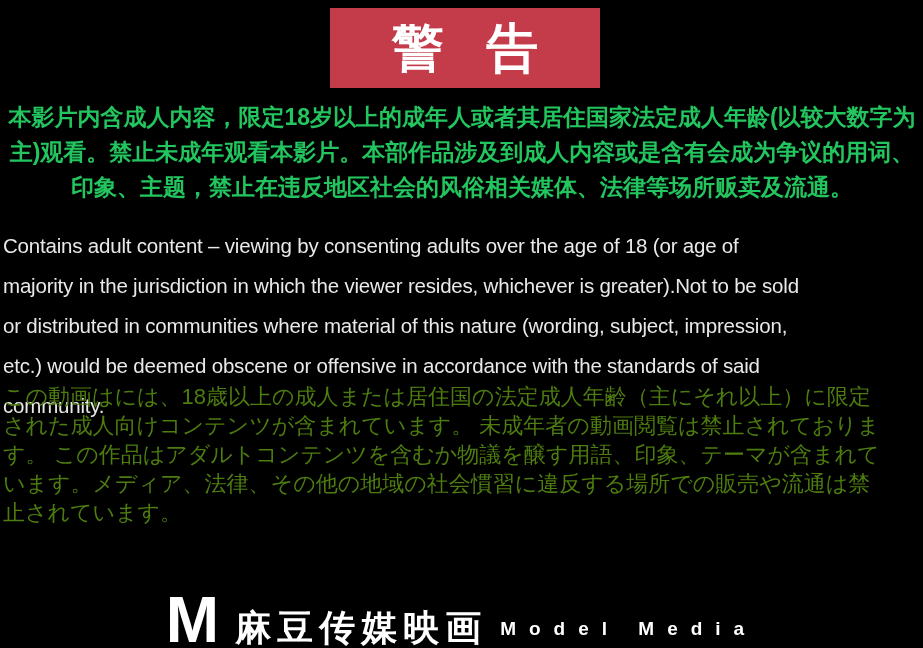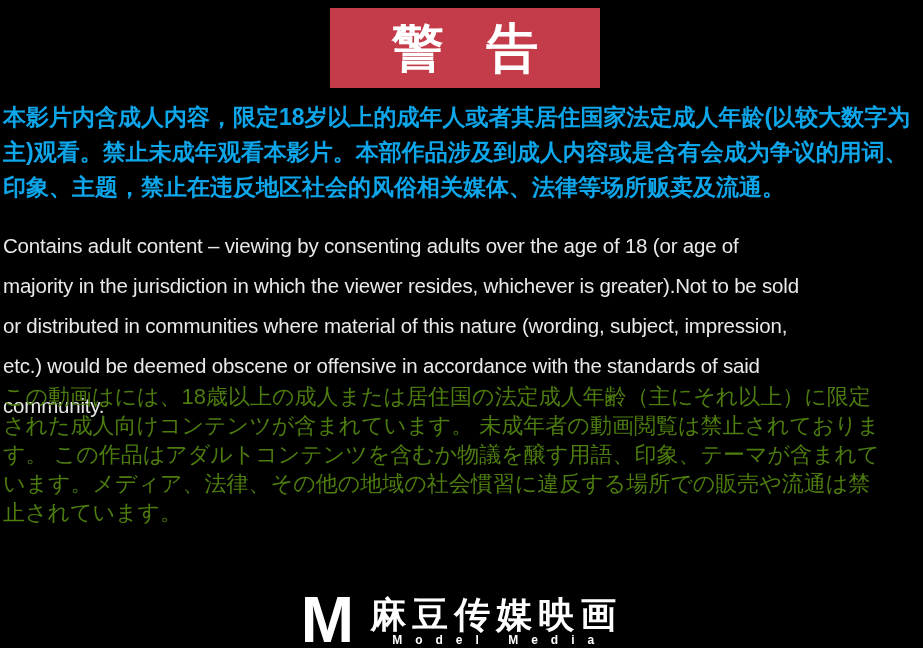--- a/index.html
+++ b/index.html
@@ -36,21 +36,22 @@
     left: 3px;
     width: 918px;
     color: #efefef;
     white-space: pre-line;
   }
   .para-zh {
     top: 100px;
     font-size: 23px;
     font-weight: bold;
     line-height: 35px;
-    color: #0ea5e9;
+    color: #22c55e;
+    text-align: center;
   }
   .para-en {
     top: 226px;
     font-size: 20.5px;
     letter-spacing: -0.2px;
     line-height: 40px;
     color: #e9e9e9;
   }
   .para-ja {
     top: 382px;
@@ -69,33 +70,33 @@
     color: #ffffff;
   }
   .logo-mark {
     font-size: 64px;
     font-weight: bold;
     line-height: 0.82;
     letter-spacing: 0;
   }
   .logo-text {
     display: flex;
-    flex-direction: column;
+    flex-direction: row;
     align-items: center;
   }
   .logo-cn {
     font-size: 36px;
     font-weight: bold;
     letter-spacing: 6px;
     text-indent: 6px;
     line-height: 1.0;
     white-space: nowrap;
   }
   .logo-en {
-    font-size: 12px;
+    font-size: 19px;
     font-weight: bold;
     letter-spacing: 13px;
     text-indent: 13px;
     margin-top: 1px;
     line-height: 1.0;
     white-space: nowrap;
   }
 </style>
 </head>
 <body>

